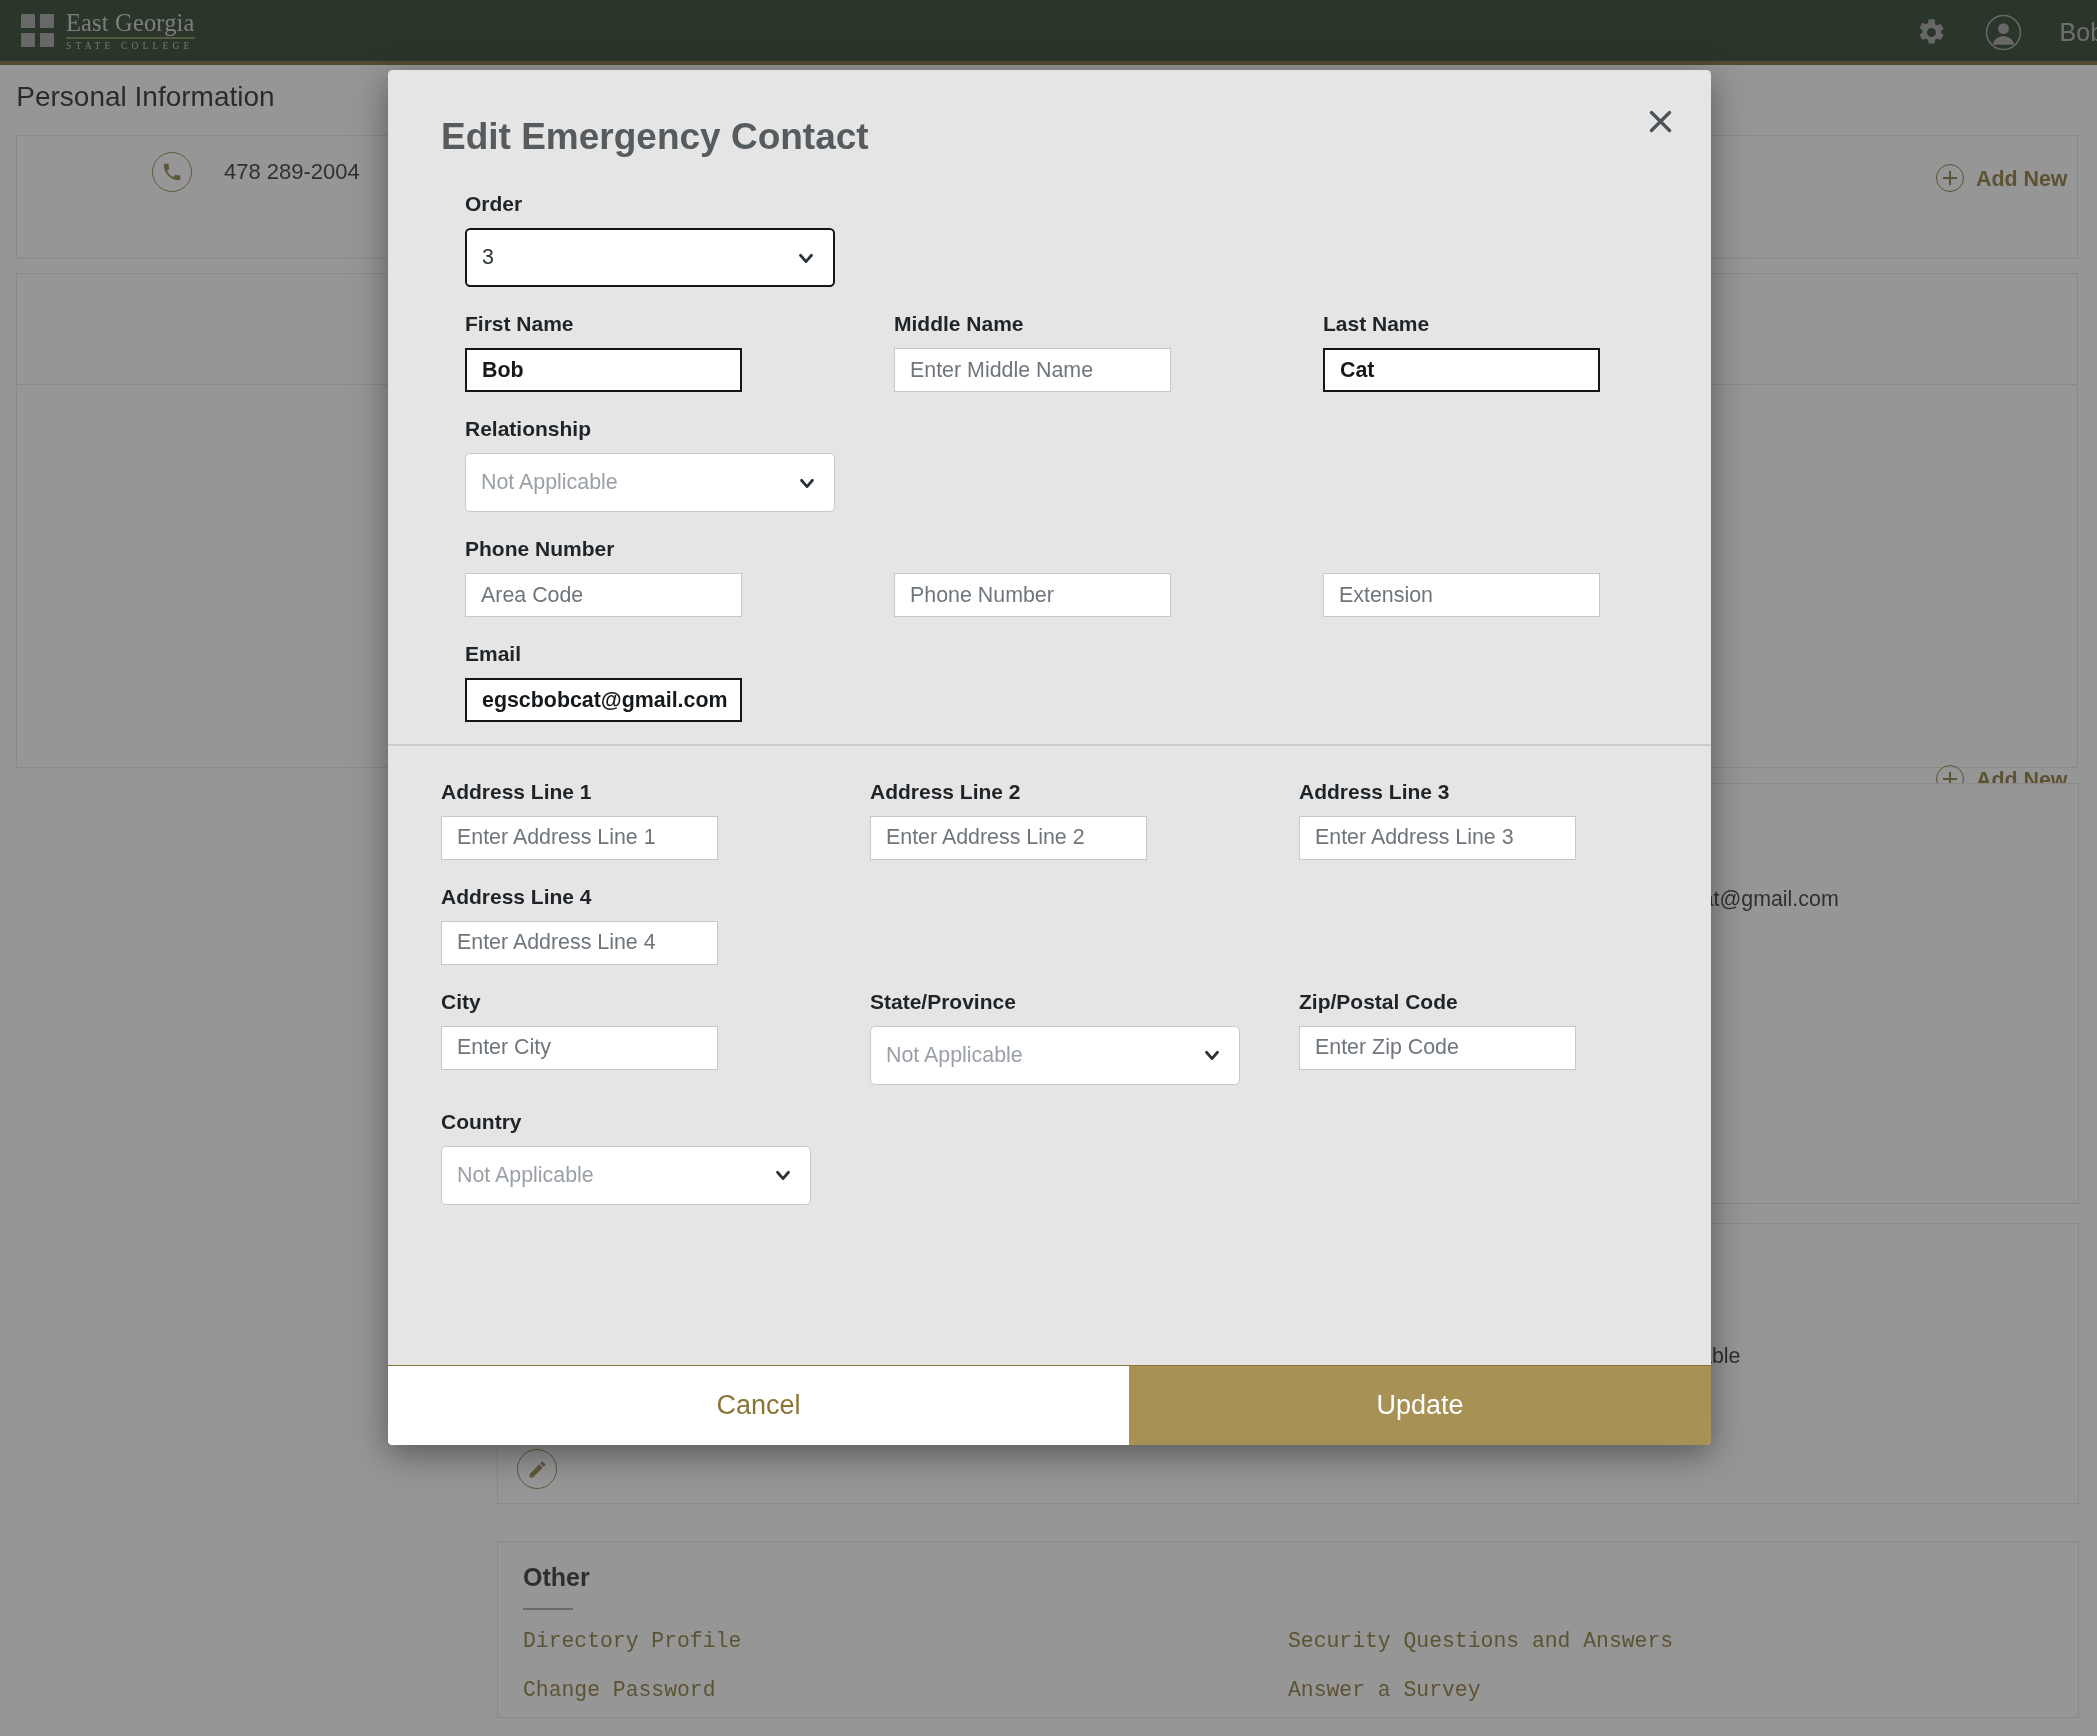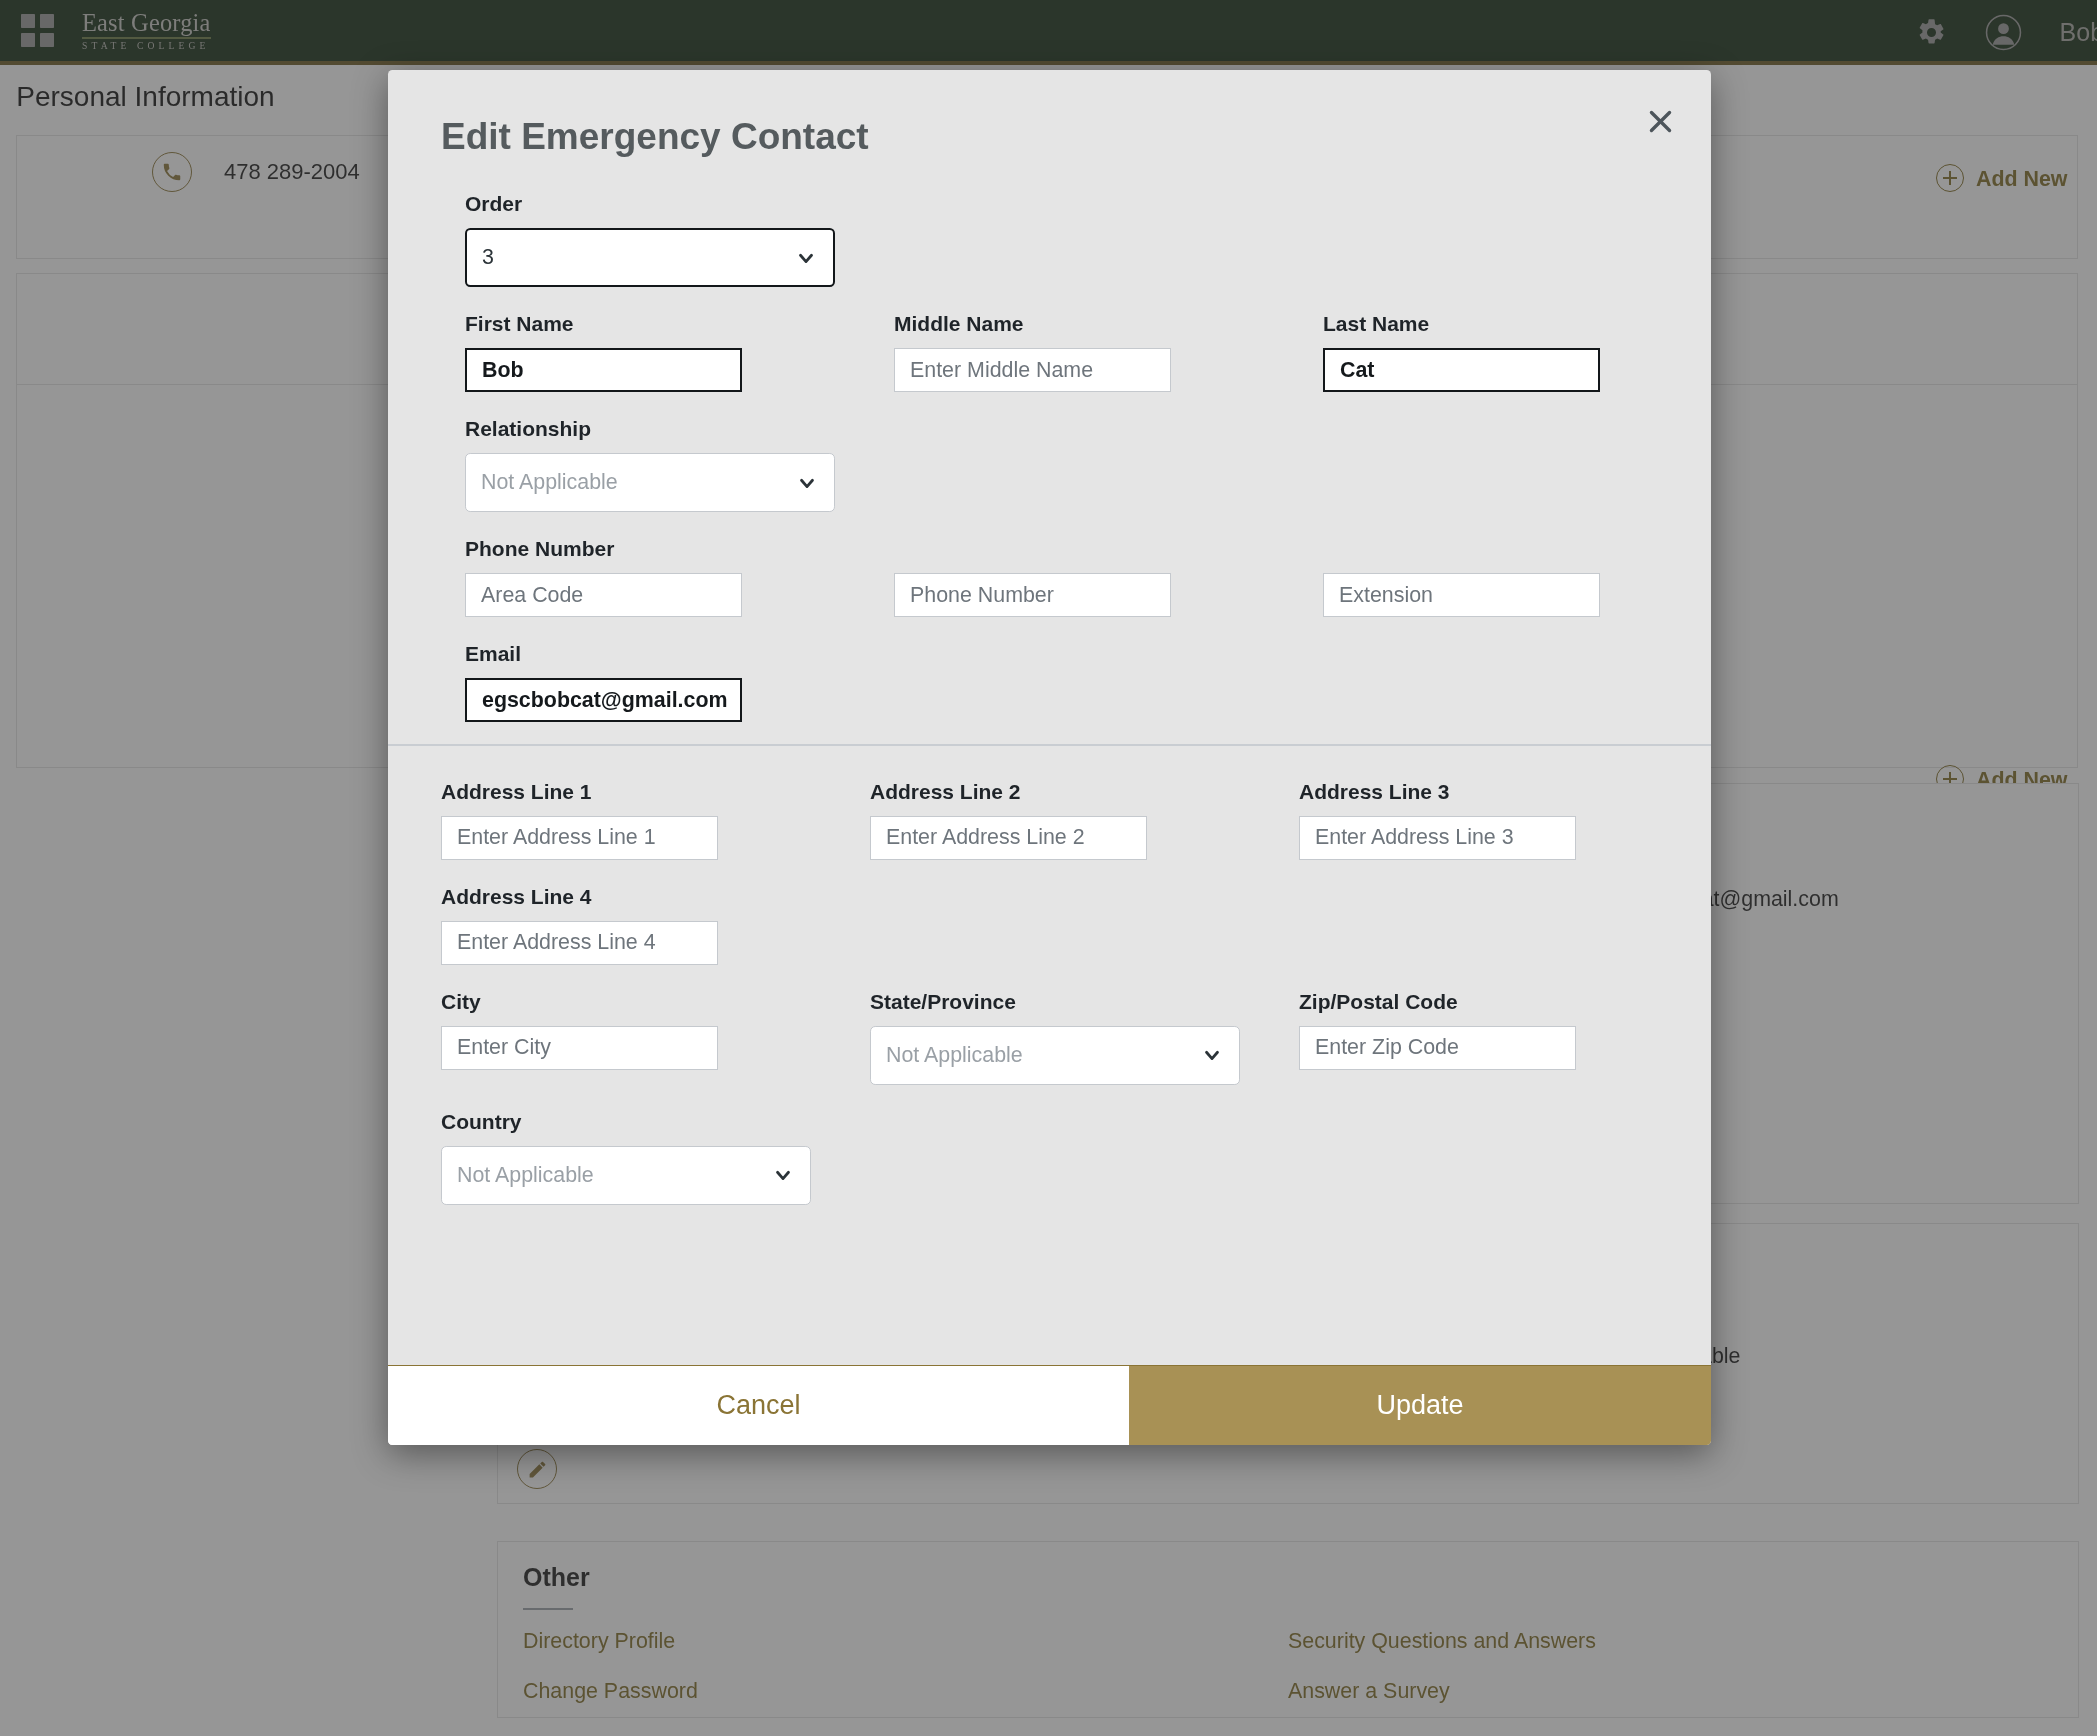--- a/index.html
+++ b/index.html
@@ -33,21 +33,21 @@
   .waffle-icon {
     margin-left: 21px;
     width: 33px; height: 33px;
     display: grid;
     grid-template-columns: 1fr 1fr;
     grid-template-rows: 1fr 1fr;
     gap: 4.4px;
   }
   .waffle-icon i { background: #9a9a9a; display: block; border-radius: 0.7px; }
   .brand {
-    margin-left: 28px;
+    margin-left: 12px;
     display: flex;
     flex-direction: column;
     align-items: flex-start;
     line-height: 1;
   }
   .brand-main {
     font-family: "Liberation Serif", serif;
     font-size: 24.4px;
     color: #c8c8c4;
     letter-spacing: 0.2px;
@@ -187,20 +187,21 @@
   .other-links {
     display: grid;
     grid-template-columns: 1fr 1fr;
     row-gap: 25px;
   }
   .other-links a {
     font-size: 21.4px;
     color: #7e6a22;
     text-decoration: none;
     width: fit-content;
+    font-family: Liberation Mono, monospace;
   }
 
   
   #overlay {
     position: absolute;
     inset: 0;
     background: rgba(64,64,64,0.55);
     z-index: 50;
   }
 

